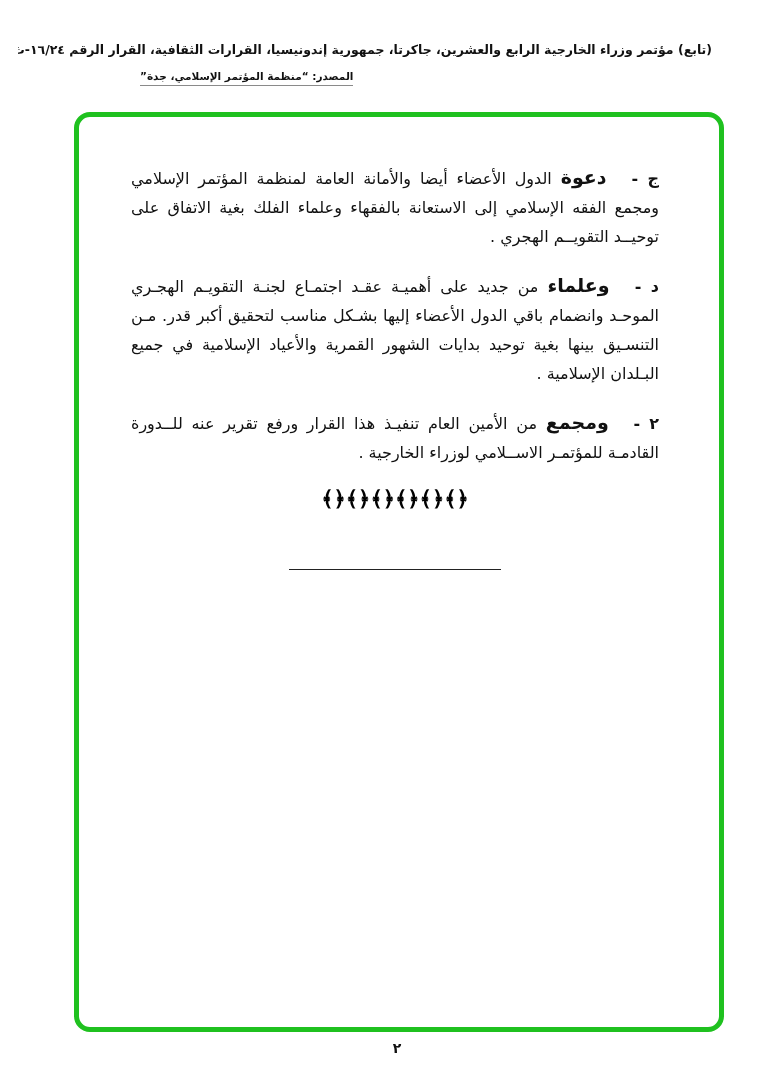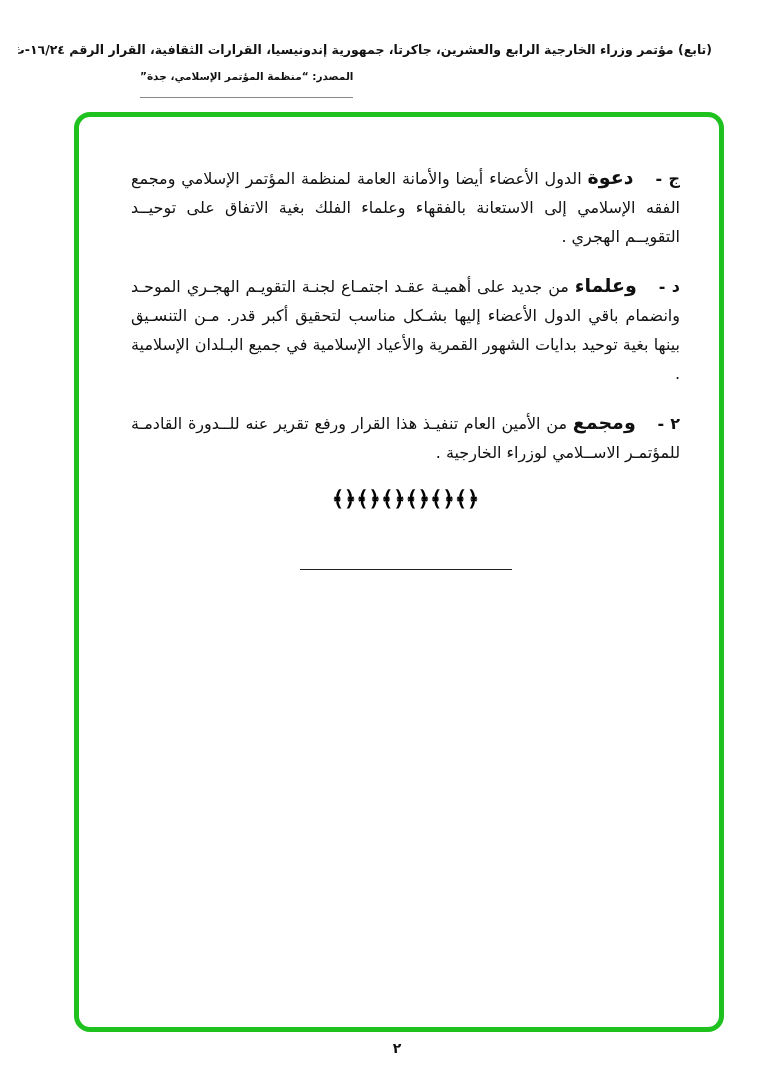--- a/index.html
+++ b/index.html
@@ -26,36 +26,36 @@
     font-size: 12.5px;
     font-weight: bold;
     white-space: nowrap;
   }
   .header-line2 {
     position: absolute;
     top: 70px; left: 122px;
     direction: rtl;
     font-size: 10.5px;
     font-weight: bold;
-    padding-bottom: 15px;
+    padding-bottom: 3px;
     border-bottom: 1px solid #8a8a8a;
   }
   
   .frame {
     position: absolute;
     top: 112px; left: 56px;
     width: 650px; height: 920px;
     border: 5px solid #1fc11f;
     border-radius: 16px;
     background: #ffffff;
   }
   .content {
     position: absolute;
     top: 0; left: 0; right: 0;
-    padding: 46px 39px 0 52px;
+    padding: 46px 60px 0 52px;
     direction: rtl;
   }
   .para {
     direction: rtl;
     text-align: justify;
     font-size: 16px;
     line-height: 29px;
     margin: 0 0 20px 0;
   }
   .marker {

